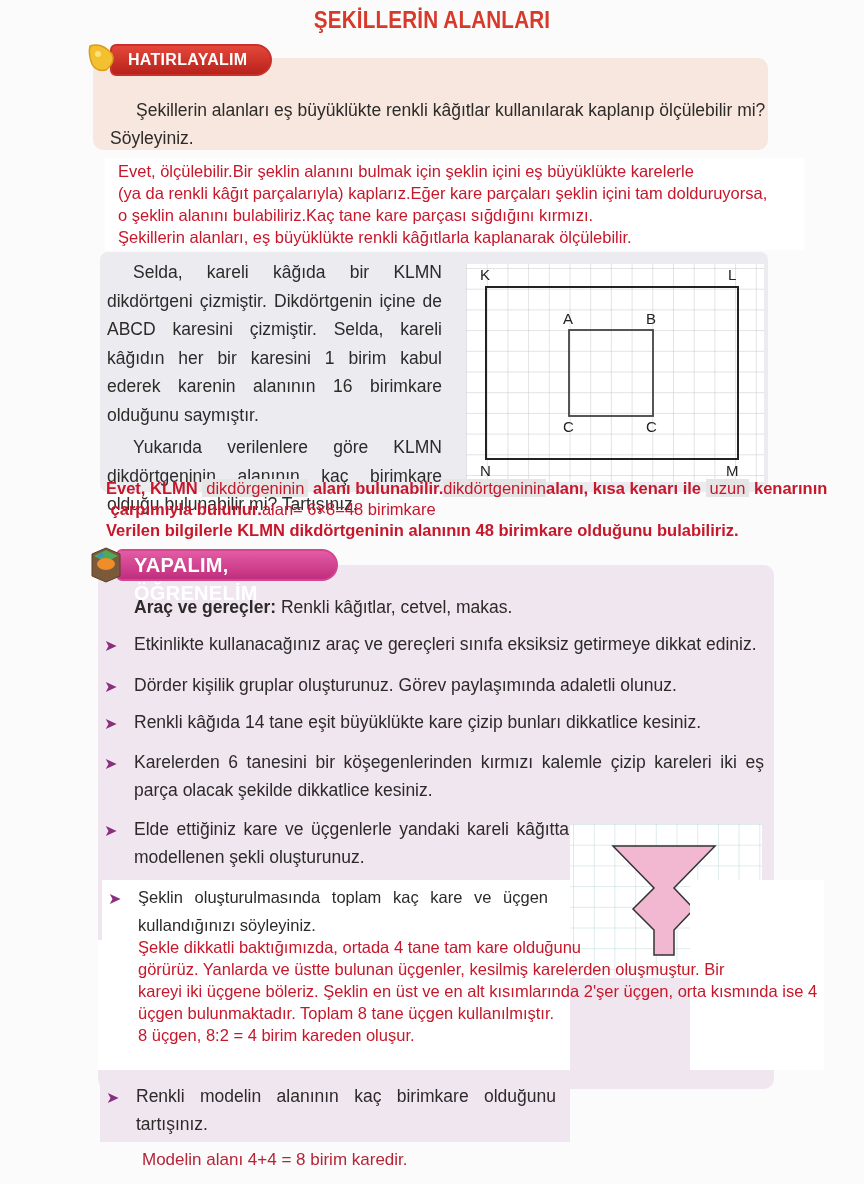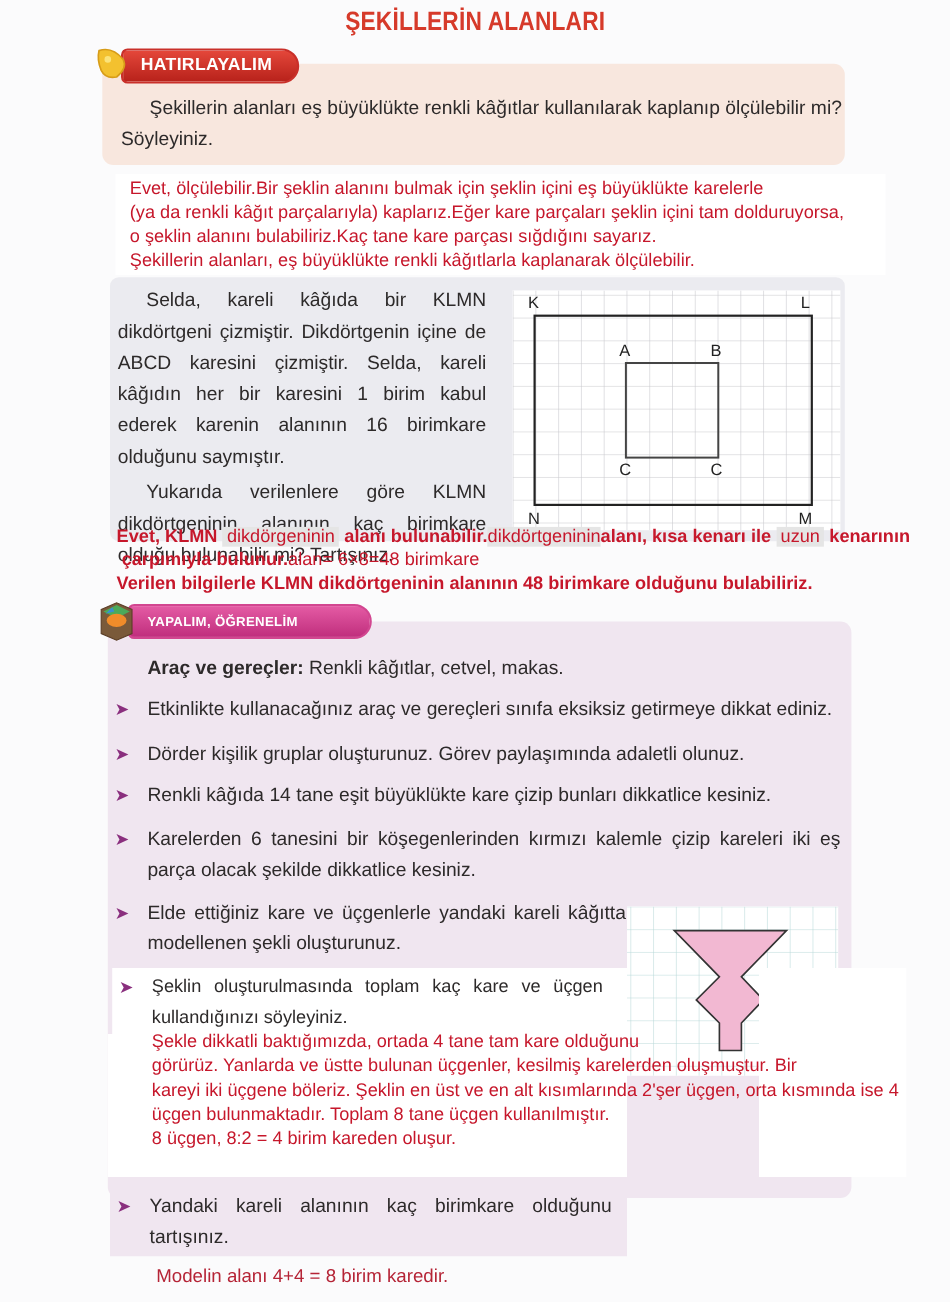--- a/index.html
+++ b/index.html
@@ -27,21 +27,21 @@
     box-sizing: border-box;
     color: #fff; font-weight: bold; font-size: 16px; line-height: 28px;
     padding-left: 16px; letter-spacing: 0.3px;
   }
   .bell-icon {
     left: 86px; top: 40px; width: 34px; height: 34px;
   }
   .q-text {
     color: #2d2a2a; font-size: 17.5px; line-height: 28px;
   }
-  .remember-q { left: 110px; top: 84px; width: 660px; text-indent: 26px; }
+  .remember-q { left: 110px; top: 96px; width: 660px; text-indent: 26px; }
 
   .answer-red { color: #c6172b; font-size: 16.5px; line-height: 22px; font-family: "Liberation Sans", sans-serif; }
   .answer1-box {
     left: 105px; top: 158px; width: 700px; height: 92px; background: #ffffff;
   }
   .answer1 { left: 118px; top: 160px; width: 700px; }
 
   
   .selda-box {
     left: 100px; top: 252px; width: 668px; height: 240px;
@@ -58,21 +58,21 @@
   
   .do-box {
     left: 98px; top: 565px; width: 676px; height: 524px;
     background: #f0e6f0; border-radius: 10px;
   }
   .badge-pink {
     left: 116px; top: 549px; width: 222px; height: 32px;
     background: linear-gradient(#e45ba4, #c02e7d);
     border-radius: 6px 16px 16px 6px; border: 2px solid #d24690;
     box-sizing: border-box;
-    color: #fff; font-weight: bold; font-size: 12px; line-height: 28px;
+    color: #fff; font-weight: bold; font-size: 20px; line-height: 28px;
     padding-left: 16px; letter-spacing: 0.3px;
   }
   .book-icon { left: 88px; top: 544px; width: 36px; height: 40px; }
 
   .tools { left: 134px; top: 594px; font-size: 17.5px; line-height: 26px; color: #2d2a2a; }
   .tools b { font-weight: bold; }
   .step { left: 104px; width: 660px; font-size: 17.5px; line-height: 28px; color: #2d2a2a; display: flex; }
   .step .arr { width: 30px; flex: 0 0 30px; color: #8a2f7e; font-size: 16px; padding-top: 2px; }
   .step .txt { flex: 1; text-align: justify; }
   .step.narrow { width: 445px; }
@@ -98,21 +98,21 @@
 <svg class="abs bell-icon" viewBox="0 0 34 34">
   <path d="M4 6 Q16 2 26 14 Q30 22 20 30 Q10 32 6 24 Q2 14 4 6 Z" fill="#f3c12f" stroke="#d79c18" stroke-width="1.5"></path>
   <circle cx="12" cy="14" r="3" fill="#fbe37a"></circle>
 </svg>
 <div class="abs q-text remember-q">Şekillerin alanları eş büyüklükte renkli kâğıtlar kullanılarak kaplanıp ölçülebilir mi? Söyleyiniz.</div>
 
 <div class="abs answer1-box"></div>
 <div class="abs answer-red answer1">
   <div>Evet, ölçülebilir.Bir şeklin alanını bulmak için şeklin içini eş büyüklükte karelerle</div>
   <div>(ya da renkli kâğıt parçalarıyla) kaplarız.Eğer kare parçaları şeklin içini tam dolduruyorsa,</div>
-  <div>o şeklin alanını bulabiliriz.Kaç tane kare parçası sığdığını sayarız.</div>
+  <div>o şeklin alanını bulabiliriz.Kaç tane kare parçası sığdığını kırmızı.</div>
   <div>Şekillerin alanları, eş büyüklükte renkli kâğıtlarla kaplanarak ölçülebilir.</div>
 </div>
 
 <div class="abs selda-box"></div>
 <div class="abs q-text selda-text">
   <p>Selda, kareli kâğıda bir KLMN dikdörtgeni çizmiştir. Dikdörtgenin içine de ABCD karesini çizmiştir. Selda, kareli kâğıdın her bir karesini 1 birim kabul ederek karenin alanının 16 birimkare olduğunu saymıştır.</p>
   <p>Yukarıda verilenlere göre KLMN dikdörtgeninin alanının kaç birimkare olduğu bulunabilir mi? Tartışınız.</p>
 </div>
 
 <svg class="abs grid1" viewBox="0 0 298 218">
@@ -204,16 +204,16 @@
   <div>Şekle dikkatli baktığımızda, ortada 4 tane tam kare olduğunu</div>
   <div>görürüz. Yanlarda ve üstte bulunan üçgenler, kesilmiş karelerden oluşmuştur. Bir</div>
   <div>kareyi iki üçgene böleriz. Şeklin en üst ve en alt kısımlarında 2'şer üçgen, orta kısmında ise 4</div>
   <div> üçgen bulunmaktadır. Toplam 8 tane üçgen kullanılmıştır.</div>
   <div> 8 üçgen, 8:2 = 4 birim kareden oluşur.</div>
 </div>
 
 <div class="abs last-step-box"></div>
 <div class="abs step narrow" style="top:1082px; left:106px; width:450px">
   <span class="arr">➤</span>
-  <span class="txt">Yandaki kareli alanının kaç birimkare olduğunu tartışınız.</span>
+  <span class="txt">Renkli modelin alanının kaç birimkare olduğunu tartışınız.</span>
 </div>
 
 <div class="abs final-answer">Modelin alanı 4+4 = 8 birim karedir.</div>
 
 </body></html>

